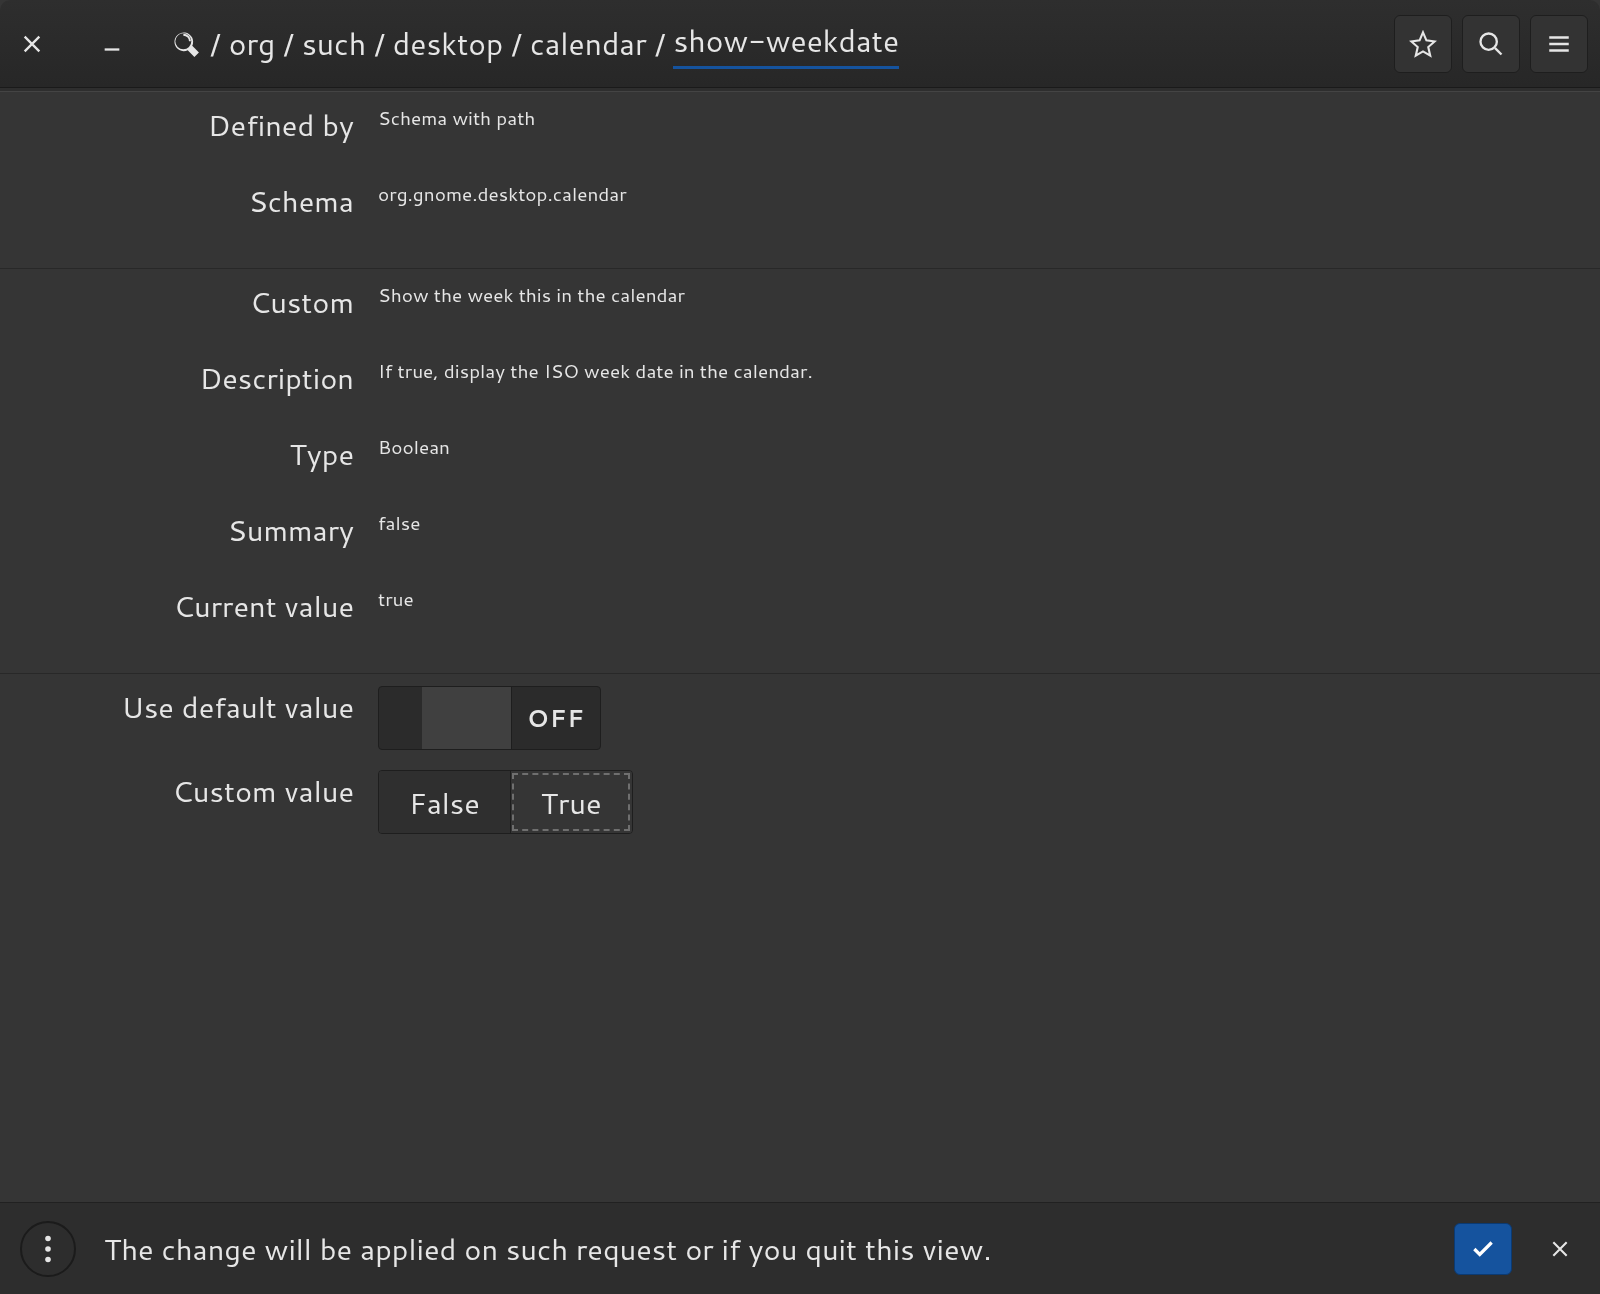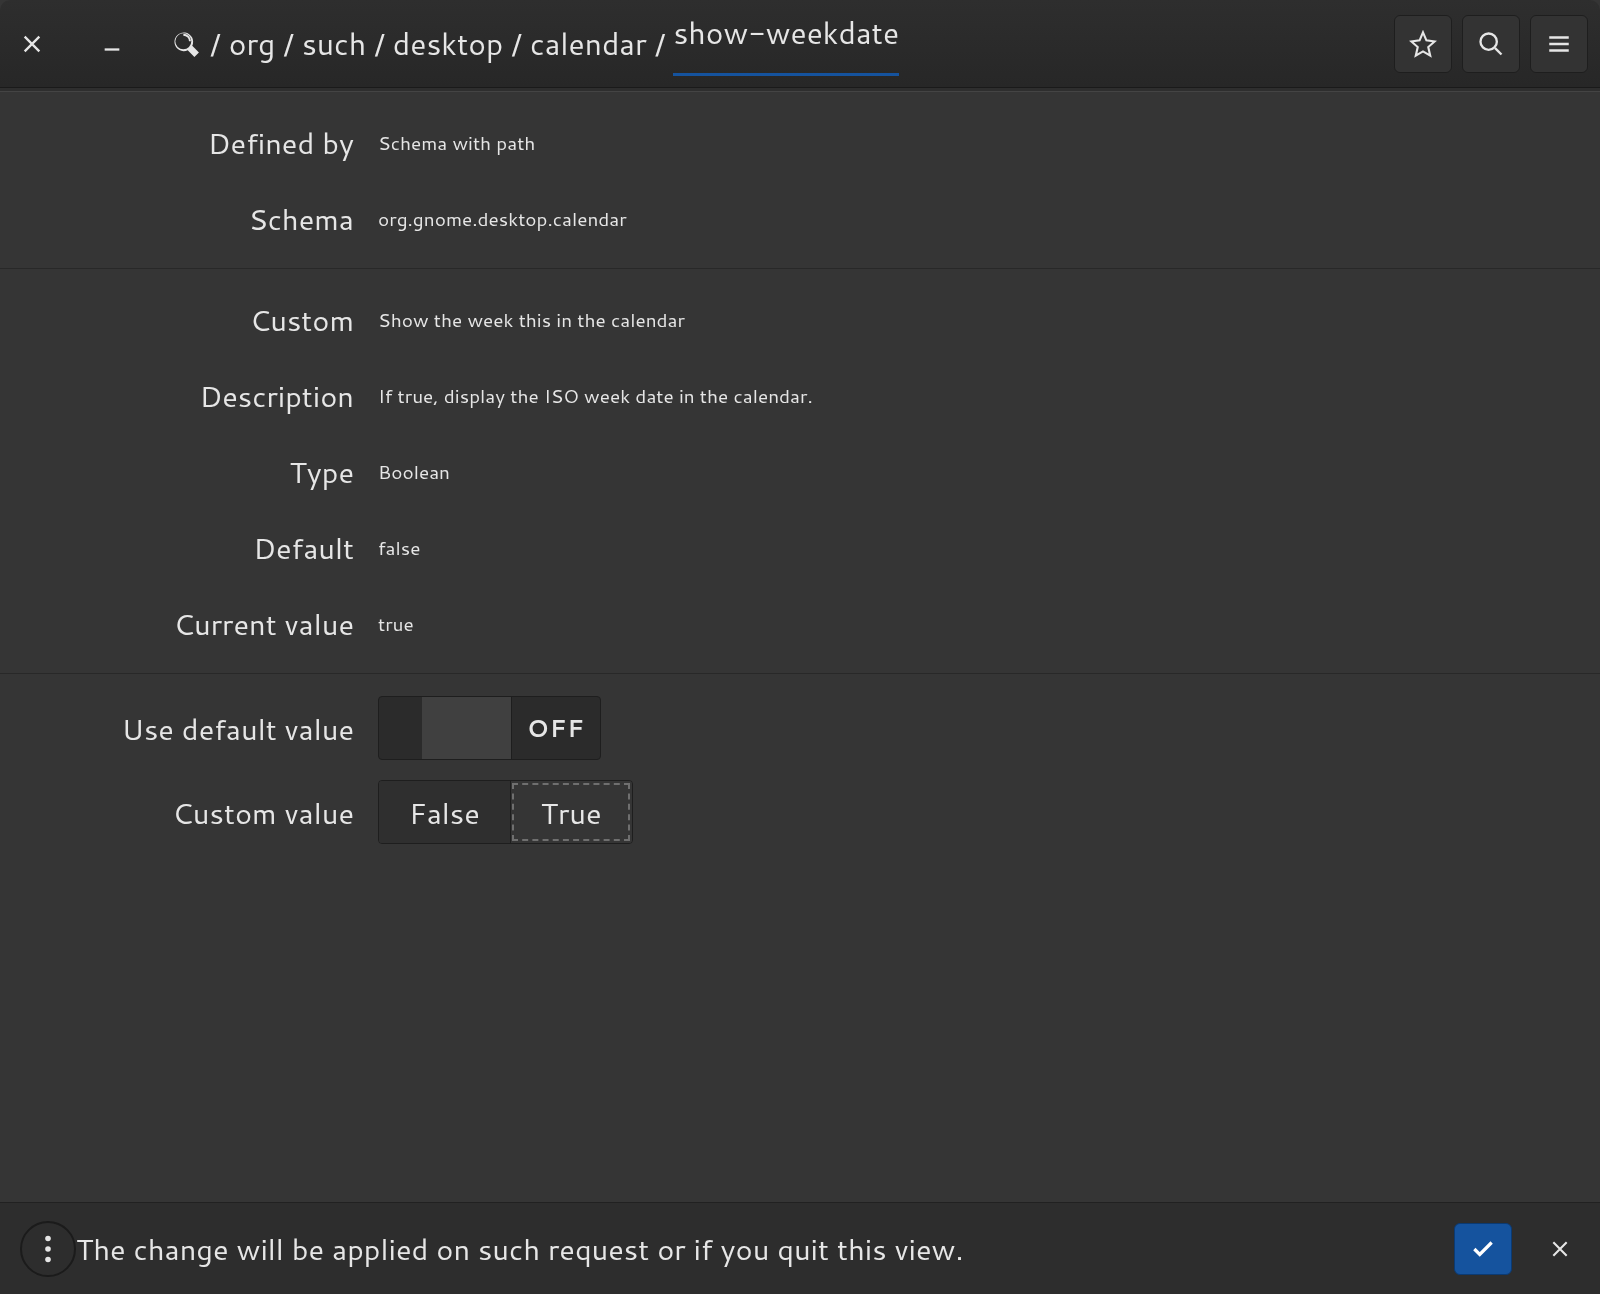--- a/index.html
+++ b/index.html
@@ -43,21 +43,21 @@
     align-items: center;
     gap: 8px;
     margin-left: 28px;
     font-size: 30px;
     color: #e6e6e6;
   }
   .crumb-sep { color: #e6e6e6; }
   .crumb { color: #e6e6e6; cursor: pointer; }
   .crumb.active {
     border-bottom: 3px solid #15539e;
-    padding-bottom: 19px;
+    padding-bottom: 4px;
   }
   .hb-right {
     margin-left: auto;
     display: flex;
     gap: 10px;
   }
   .hb-btn {
     width: 58px;
     height: 58px;
     background: #333333;
@@ -75,21 +75,20 @@
     background: #353535;
   }
   .section {
     padding: 12px 0;
   }
   .section + .section {
     border-top: 1px solid #282828;
   }
   .row {
     display: flex;
-    align-items: center;
     min-height: 76px;
   }
   .row.tall { min-height: 84px; }
   .label {
     width: 378px;
     min-width: 378px;
     text-align: right;
     padding-right: 24px;
     color: #e6e6e6;
     font-size: 29px;
@@ -158,20 +157,21 @@
     position: fixed;
     bottom: 0;
     left: 0;
     right: 0;
     height: 92px;
     background: #2d2d2d;
     border-top: 1px solid #212121;
     display: flex;
     align-items: center;
     padding: 0 20px;
+    gap: 28px;
     margin-top: 20px;
   }
   .menu-circle {
     width: 56px;
     height: 56px;
     border-radius: 50%;
     background: #2d2d2d;
     border: 2px solid #1b1b1b;
     display: flex;
     align-items: center;
@@ -291,21 +291,21 @@
     </div>
     <div class="row">
       <div class="label">Description</div>
       <div class="value">If true, display the ISO week date in the calendar.</div>
     </div>
     <div class="row">
       <div class="label">Type</div>
       <div class="value">Boolean</div>
     </div>
     <div class="row">
-      <div class="label">Default</div>
+      <div class="label">Summary</div>
       <div class="value">false</div>
     </div>
     <div class="row">
       <div class="label">Current value</div>
       <div class="value">true</div>
     </div>
   </div>
 
   <div class="section">
     <div class="row tall">

